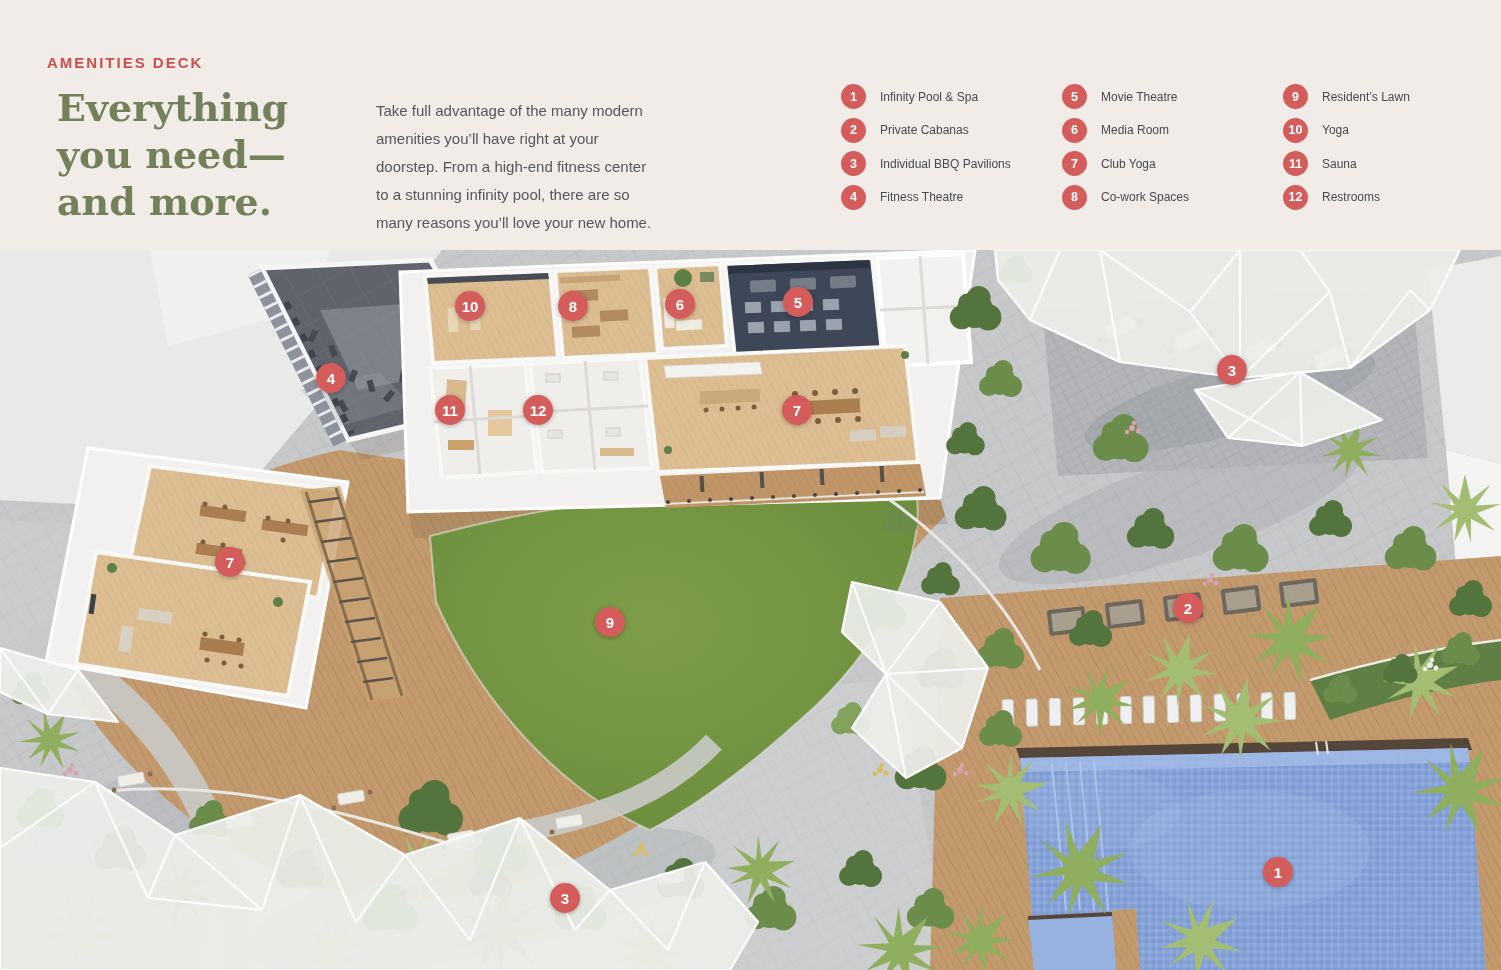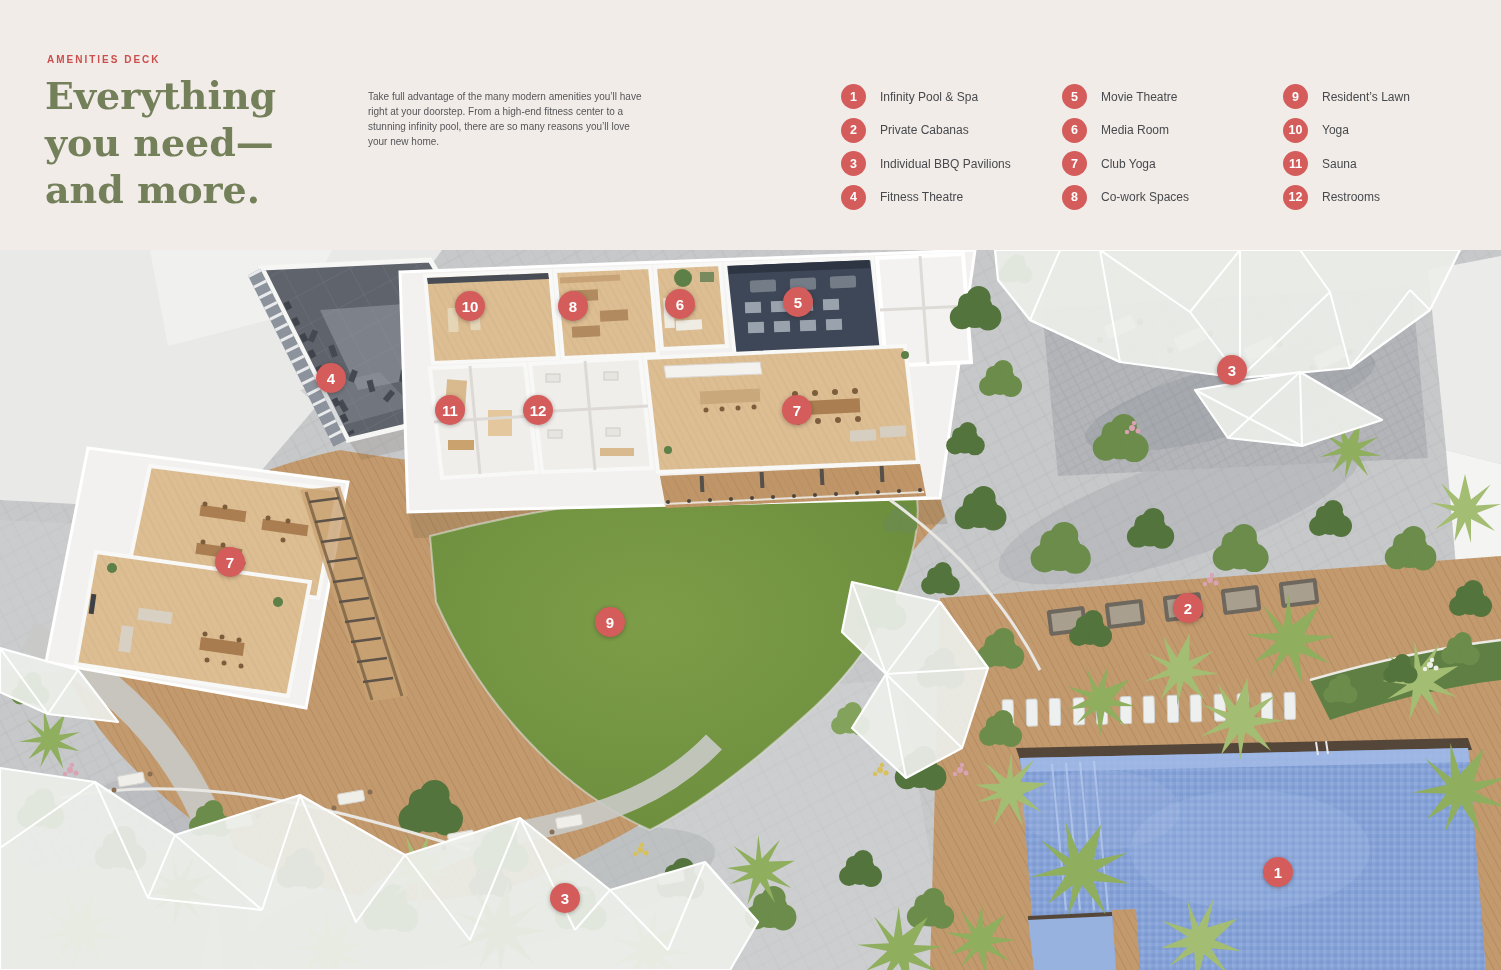--- a/index.html
+++ b/index.html
@@ -1,24 +1,24 @@
 <!DOCTYPE html>
 <html style="--accent: #d45d5c; --eyebrow: #cb4f4c; --heading: #73805a; --body-text: #55565a; --page-background: #f2ece8;"><head>
 <meta charset="utf-8">
 <style>
   html,body{margin:0;padding:0;}
   .page{position:relative;width:1501px;height:970px;background:var(--page-background,#f2ece8);
         font-family:"Liberation Sans",sans-serif;overflow:hidden;}
   
   .header{position:absolute;top:0;left:0;width:1501px;height:250px;background:var(--page-background,#f2ece8);z-index:2;}
-  .eyebrow{position:absolute;left:47px;top:54px;font-size:10px;font-weight:bold;letter-spacing:2px;
+  .eyebrow{position:absolute;left:47px;top:54px;font-size:15px;font-weight:bold;letter-spacing:2px;
            color:var(--eyebrow,#cb4f4c);}
-  .title{position:absolute;left:45px;top:72px;margin:0;font-family:"DejaVu Serif","Liberation Serif",serif;
+  .title{position:absolute;left:45px;top:72px;margin:12px;font-family:"DejaVu Serif","Liberation Serif",serif;
          font-weight:bold;font-size:38px;line-height:47px;color:var(--heading,#73805a);white-space:pre-line;}
-  .intro{position:absolute;left:368px;top:89px;width:278px;margin:0;font-size:10px;line-height:15px;
+  .intro{position:absolute;left:368px;top:89px;width:278px;margin:8px;font-size:15px;line-height:28px;
          color:var(--body-text,#55565a);}
   .legend-col{position:absolute;top:84px;}
   .legend-col.c1{left:841px;} .legend-col.c2{left:1062px;} .legend-col.c3{left:1283px;}
   .legend-item{display:flex;align-items:center;height:25px;margin-bottom:8.5px;}
   .badge{flex:0 0 25px;width:25px;height:25px;border-radius:50%;background:var(--accent,#d45d5c);
          color:#fff;font-size:12.5px;font-weight:bold;display:flex;align-items:center;justify-content:center;}
   .legend-label{margin-left:14px;font-size:12px;color:#46494d;white-space:nowrap;}
   
   .map{position:absolute;top:250px;left:0;width:1501px;height:720px;}
   .map svg{position:absolute;inset:0;display:block;}

